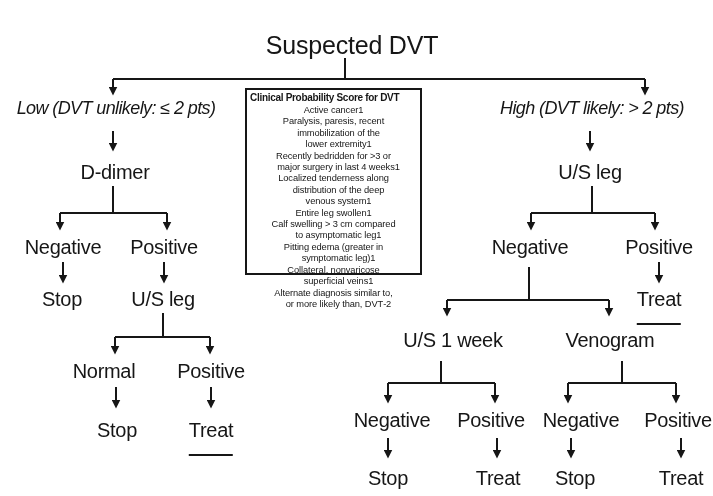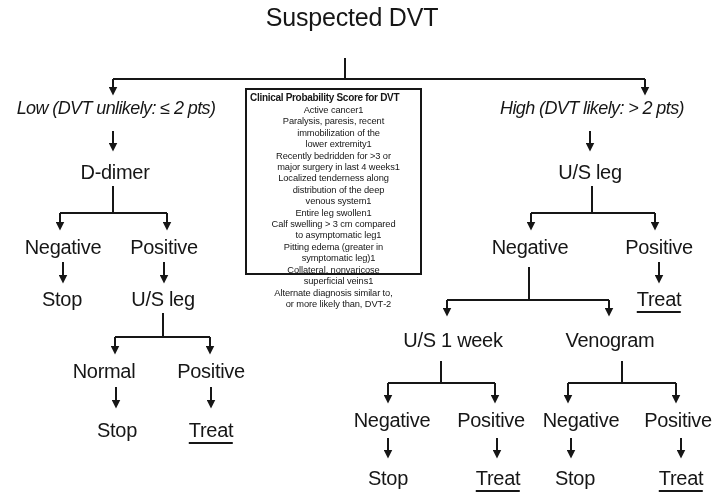--- a/index.html
+++ b/index.html
@@ -10,22 +10,22 @@
   }
   svg.connectors { position:absolute; left:0; top:0; width:713px; height:496px; }
   svg.connectors path, svg.connectors line { stroke:#161616; stroke-width:2; fill:none; }
   svg.connectors .ah { fill:#161616; stroke:none; }
 
   .node {
     position:absolute; transform:translateX(-50%);
     white-space:nowrap; font-size:20px; line-height:23px; letter-spacing:-0.3px;
   }
   .node.header { font-size:18px; letter-spacing:-0.6px;font-style:italic; }
-  .node.title-line { font-size:25px; letter-spacing:-0.2px; line-height:28px; }
-  .node .u, .node.underline { border-bottom:2px solid #161616; padding-bottom:0px; }
+  .node.title-line { font-size:25px; letter-spacing:-0.2px; line-height:28px;margin-top:28px; }
+  .node .u, .node.underline { border-bottom:2px solid #161616; padding-bottom:12px; }
 
   .score-box {
     position:absolute; left:245px; top:88px; width:177px; height:187px;
     border:2px solid #161616; box-sizing:border-box; background:#fff;
     padding:1px 3px 0 3px;
   }
   .score-title {
     font-size:10px; font-weight:600; letter-spacing:-0.3px;
     line-height:14px; white-space:nowrap;
   }

